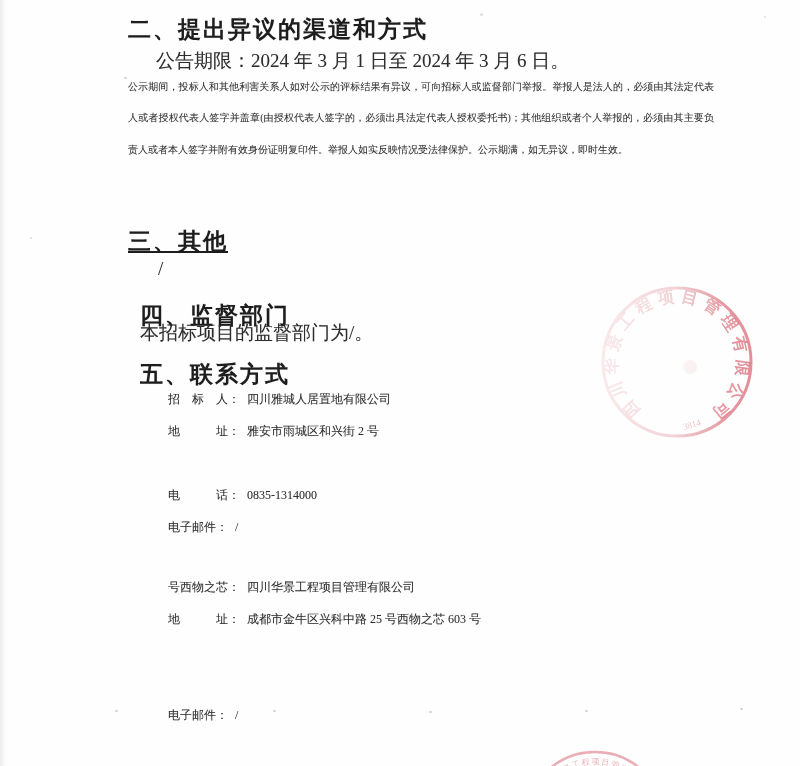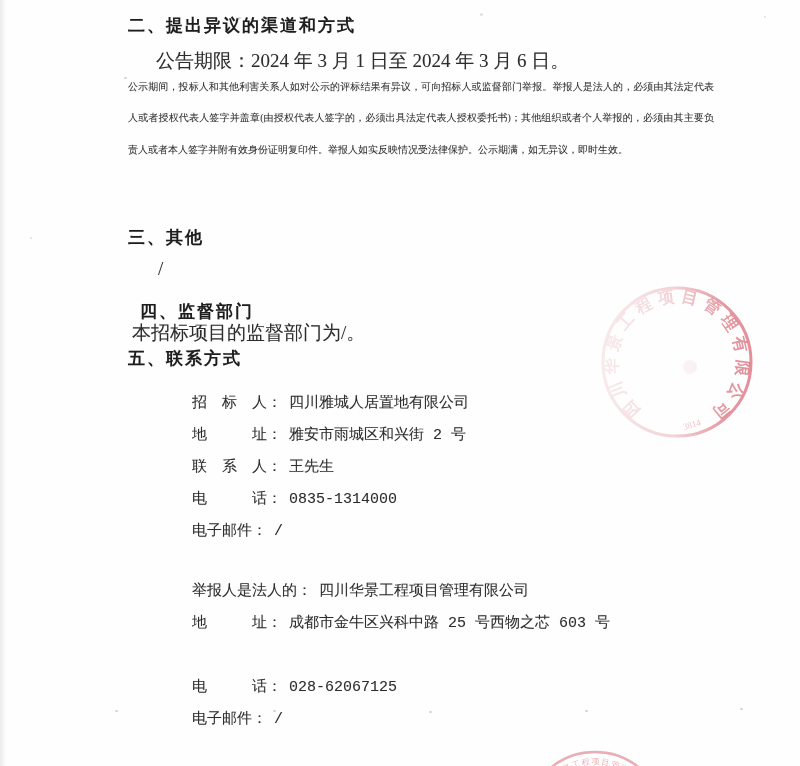--- a/index.html
+++ b/index.html
@@ -8,78 +8,72 @@
     background:#fefefe;
     font-family:"Liberation Serif","DejaVu Serif",serif;
     color:#2d2d2d;
   }
   .abs{position:absolute;}
   .page{position:absolute;inset:0;}
   .edge-left{position:absolute;left:0;top:0;width:6px;height:100%;
     background:linear-gradient(to right,#ebebeb,rgba(255,255,255,0));}
   .h{
     font-family:"Liberation Sans","DejaVu Sans",sans-serif;
-    font-weight:700;font-size:17px;letter-spacing:2px;color:#1d1d1d;
+    font-weight:700;font-size:23px;letter-spacing:2px;color:#1d1d1d;
     text-shadow:0 0 1px rgba(0,0,0,.2);
   }
   .t{font-size:19px;text-shadow:0 0 1px rgba(0,0,0,.18);}
   .para{
     font-size:10px;line-height:31.4px;text-align:justify;
     color:#303030;text-shadow:0 0 1px rgba(0,0,0,.18);
   }
-  .crow{left:156px;font-size:15px;white-space:pre;text-shadow:0 0 1px rgba(0,0,0,.18);font-family:Liberation Mono, monospace;}
+  .crow{left:156px;font-size:12px;white-space:pre;text-shadow:0 0 1px rgba(0,0,0,.18);}
   .clabel{color:#2d2d2d;}
   .cval{margin-left:7px;color:#2d2d2d;}
   .speck{position:absolute;border-radius:50%;background:#9a9a9a;opacity:.45;}
   svg{pointer-events:none;}
 </style>
 </head>
 <body>
 
 <div class="page">
   <div class="edge-left"></div>
 
   <h2 class="abs h" style="top:14px;left:128px;margin:0;">二、提出异议的渠道和方式</h2>
 
   <div class="abs t" style="top:48px;left:156px;">公告期限：2024 年 3 月 1 日至 2024 年 3 月 6 日。</div>
 
   <div class="abs para" style="top:71px;left:128px;width:586px;">公示期间，投标人和其他利害关系人如对公示的评标结果有异议，可向招标人或监督部门举报。举报人是法人的，必须由其法定代表人或者授权代表人签字并盖章(由授权代表人签字的，必须出具法定代表人授权委托书)；其他组织或者个人举报的，必须由其主要负责人或者本人签字并附有效身份证明复印件。举报人如实反映情况受法律保护。公示期满，如无异议，即时生效。</div>
 
-  <h2 class="abs h" style="top:226px;left:128px;margin:0;">三、其他</h2>
+  <h2 class="abs h" style="top:226px;left:128px;margin:0;text-decoration:underline;">三、其他</h2>
   <div class="abs t" style="top:258px;left:158px;">/</div>
 
   <h2 class="abs h" style="top:288px;left:128px;margin:12px;">四、监督部门</h2>
-  <div class="abs t" style="top:320px;left:132px;">本招标项目的监督部门为/。</div>
+  <div class="abs t" style="top:320px;left:140px;">本招标项目的监督部门为/。</div>
 
-  <h2 class="abs h" style="top:347px;left:128px;margin:0;text-align:right;">五、联系方式</h2>
+  <h2 class="abs h" style="top:347px;left:128px;margin:12px;text-align:right;">五、联系方式</h2>
 
   <div class="abs crow" style="top:376px;">
     <span class="clabel">招　标　人：</span><span class="cval">四川雅城人居置地有限公司</span>
   </div>
   <div class="abs crow" style="top:408px;">
     <span class="clabel">地　　　址：</span><span class="cval">雅安市雨城区和兴街 2 号</span>
-  </div>
-  <div class="abs crow" style="top:440px;">
-    <span class="clabel">联　系　人：</span><span class="cval">王先生</span>
   </div>
   <div class="abs crow" style="top:472px;">
     <span class="clabel">电　　　话：</span><span class="cval">0835-1314000</span>
   </div>
   <div class="abs crow" style="top:504px;">
     <span class="clabel">电子邮件：</span><span class="cval">/</span>
   </div>
 
   <div class="abs crow" style="top:564px;">
-    <span class="clabel">举报人是法人的：</span><span class="cval">四川华景工程项目管理有限公司</span>
+    <span class="clabel">号西物之芯：</span><span class="cval">四川华景工程项目管理有限公司</span>
   </div>
   <div class="abs crow" style="top:596px;">
     <span class="clabel">地　　　址：</span><span class="cval">成都市金牛区兴科中路 25 号西物之芯 603 号</span>
-  </div>
-  <div class="abs crow" style="top:660px;">
-    <span class="clabel">电　　　话：</span><span class="cval">028-62067125</span>
   </div>
   <div class="abs crow" style="top:692px;">
     <span class="clabel">电子邮件：</span><span class="cval">/</span>
   </div>
 
   <div class="speck" style="left:238px;top:17px;width:3px;height:2px;"></div>
   <div class="speck" style="left:480px;top:13px;width:3px;height:3px;opacity:.3;"></div>
   <div class="speck" style="left:764px;top:16px;width:2px;height:2px;opacity:.3;"></div>
   <div class="speck" style="left:124px;top:77px;width:3px;height:2px;"></div>
   <div class="speck" style="left:30px;top:237px;width:2px;height:2px;opacity:.35;"></div>

